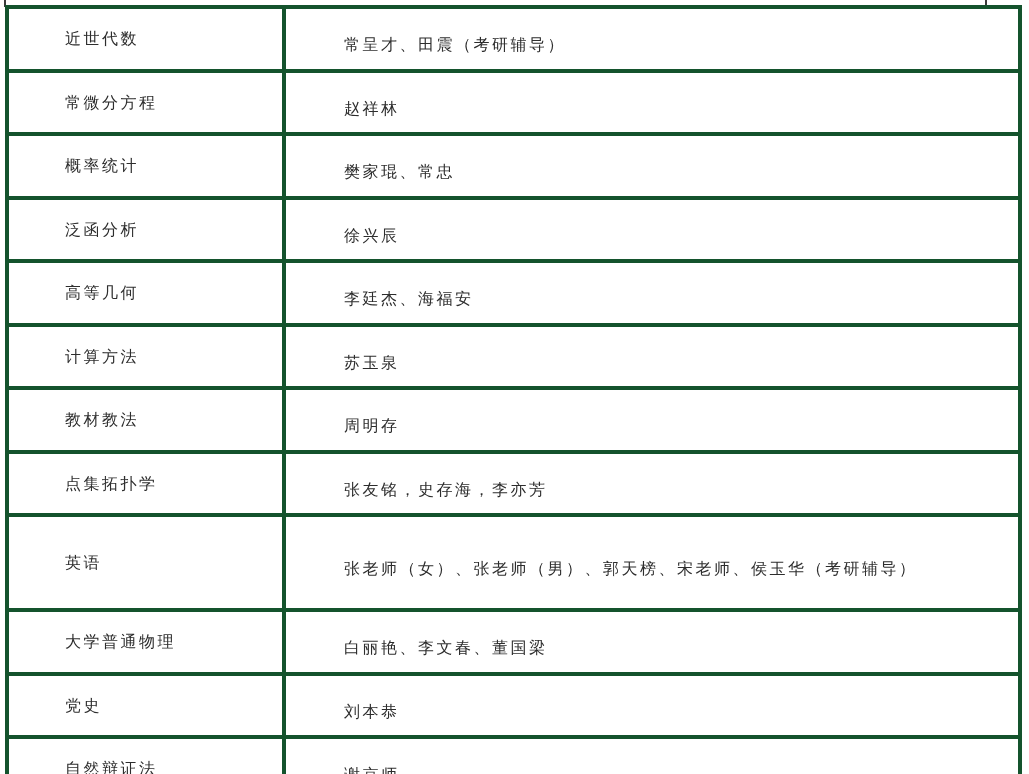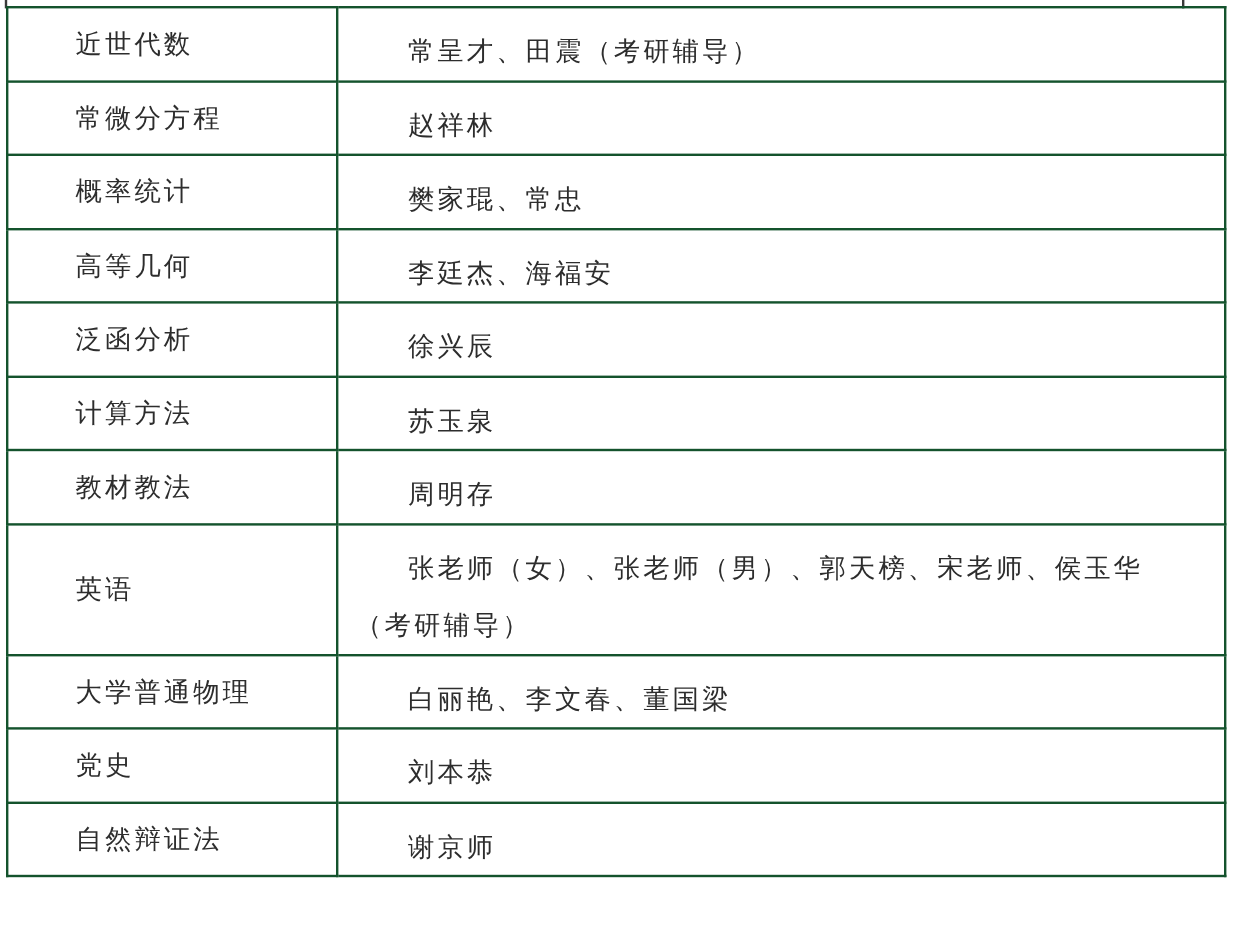--- a/index.html
+++ b/index.html
@@ -28,23 +28,23 @@
 
   table.course-table {
     position: absolute;
     left: 5px;
     top: 5px;
     width: 1017px;
     border-collapse: collapse;
     table-layout: fixed;
   }
   table.course-table td {
-    border: 2px solid #14532d;
+    border: 4px solid #14532d;
     vertical-align: middle;
-    font-size: 22px;
+    font-size: 16px;
     letter-spacing: 2.5px;
     line-height: 47.5px;
     color: #2d2d2d;
     text-indent: 44px;           
     word-break: normal;
     overflow: hidden;
   }
   table.course-table tr { height: 47.5px; }
   table.course-table tr.tall { height: 95px; }
 
@@ -71,34 +71,38 @@
         </tr>
         <tr>
           <td class="course-cell">常微分方程</td>
           <td class="teachers-cell">赵祥林</td>
         </tr>
         <tr>
           <td class="course-cell">概率统计</td>
           <td class="teachers-cell">樊家琨、常忠</td>
         </tr>
         <tr>
+          <td class="course-cell">泛函分析</td>
+          <td class="teachers-cell">徐兴辰</td>
+        </tr>
+        <tr>
           <td class="course-cell">高等几何</td>
           <td class="teachers-cell">李廷杰、海福安</td>
-        </tr>
-        <tr>
-          <td class="course-cell">泛函分析</td>
-          <td class="teachers-cell">徐兴辰</td>
         </tr>
         <tr>
           <td class="course-cell">计算方法</td>
           <td class="teachers-cell">苏玉泉</td>
         </tr>
         <tr>
           <td class="course-cell">教材教法</td>
           <td class="teachers-cell">周明存</td>
+        </tr>
+        <tr>
+          <td class="course-cell">点集拓扑学</td>
+          <td class="teachers-cell">张友铭，史存海，李亦芳</td>
         </tr>
         <tr class="tall">
           <td class="course-cell">英语</td>
           <td class="teachers-cell">张老师（女）、张老师（男）、郭天榜、宋老师、侯玉华（考研辅导）</td>
         </tr>
         <tr>
           <td class="course-cell">大学普通物理</td>
           <td class="teachers-cell">白丽艳、李文春、董国梁</td>
         </tr>
         <tr>

